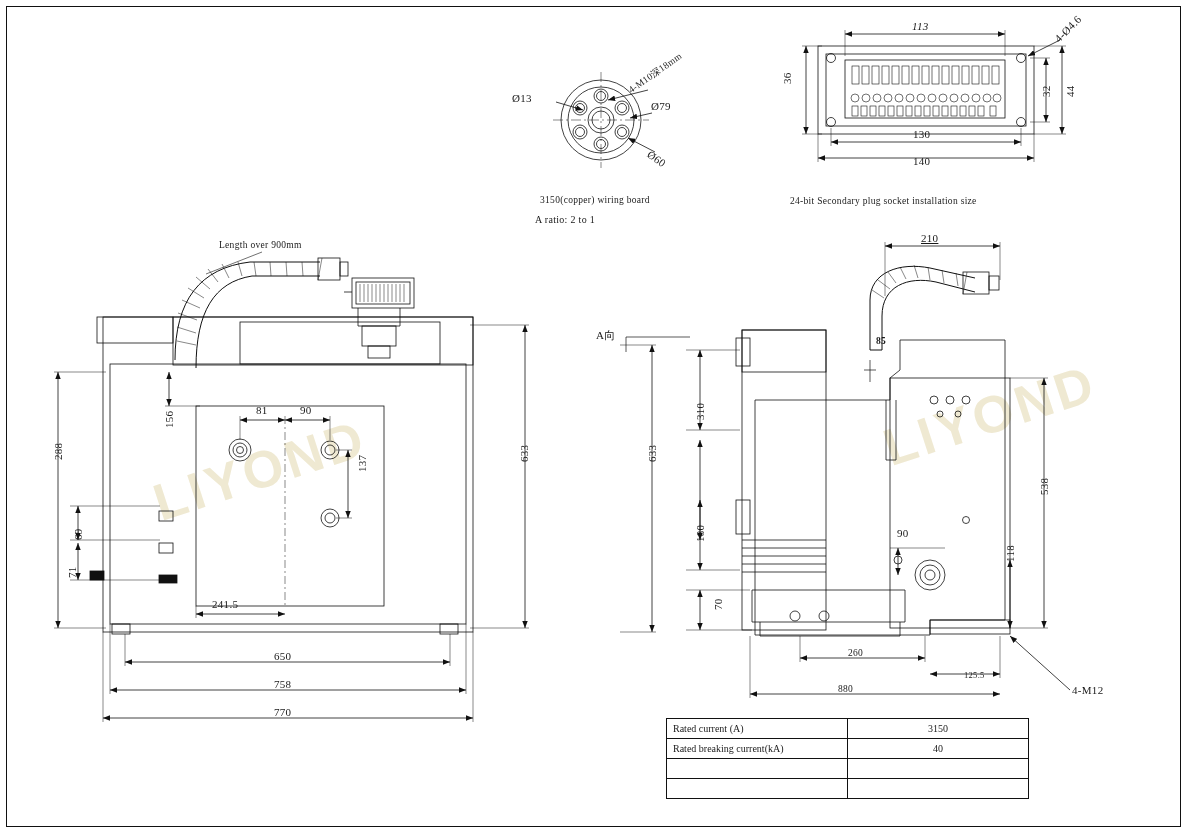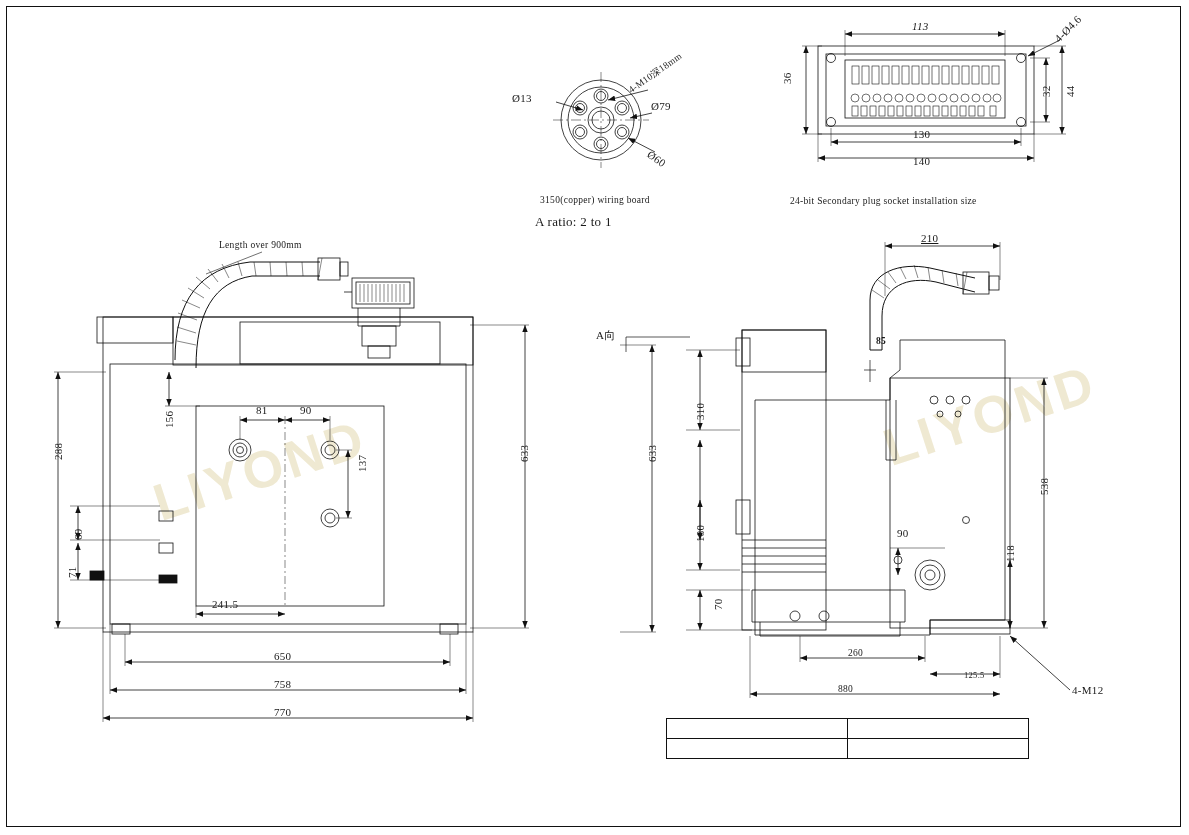--- a/index.html
+++ b/index.html
@@ -6,21 +6,21 @@
   body{width:1189px;height:835px;position:relative;overflow:hidden;
        font-family:"Liberation Serif", serif;color:#1a1a1a;}
   .sheet{position:absolute;left:0;top:0;width:1189px;height:835px;}
   .border{position:absolute;left:6px;top:6px;width:1175px;height:821px;
           border:1px solid #111;box-sizing:border-box;}
   svg{position:absolute;left:0;top:0;width:1189px;height:835px;overflow:visible;}
   .lbl{position:absolute;font-size:11px;letter-spacing:.3px;white-space:nowrap;
        font-family:"Liberation Serif", serif;}
   .lbl.sm{font-size:9.5px;}
   .lbl.xs{font-size:8.5px;margin-left:24px;}
-  .lbl.big{font-size:13px;}
+  .lbl.big{font-size:10px;}
   .rot90{transform:rotate(-90deg);transform-origin:left top;}
   .rot-neg{transform:rotate(-35deg);transform-origin:left top;}
   .rot-pos{transform:rotate(35deg);transform-origin:left top;}
   .rot-neg45{transform:rotate(-45deg);transform-origin:left top;}
   .wm{position:absolute;font-family:"Liberation Sans",sans-serif;font-weight:bold;
       color:#efe9d2;font-size:52px;letter-spacing:4px;user-select:none;}
   table.spec{position:absolute;border-collapse:collapse;font-size:10px;
              font-family:"Liberation Serif",serif;}
   table.spec td{border:1px solid #111;height:19px;padding:0 6px;}
   td.k{width:168px;}
@@ -377,20 +377,28 @@
   <div class="lbl" style="left:1038px;top:495px;"><span class="rot90" style="display:inline-block;">538</span></div>
   <div class="lbl" style="left:1004px;top:562px;"><span class="rot90" style="display:inline-block;">118</span></div>
   <div class="lbl sm" style="left:848px;top:648px;">260</div>
   <div class="lbl xs" style="left:940px;top:670px;">125.5</div>
   <div class="lbl sm" style="left:838px;top:684px;">880</div>
   <div class="lbl" style="left:1072px;top:684px;">4-M12</div>
 
   <table class="spec" style="left:666px;top:718px;">
     <tbody>
       <tr>
+        <td class="k">Rated current (A)</td>
+        <td class="v">3150</td>
+      </tr>
+      <tr>
+        <td class="k">Rated breaking current(kA)</td>
+        <td class="v">40</td>
+      </tr>
+      <tr>
         <td class="k"></td>
         <td class="v"></td>
       </tr>
       <tr>
         <td class="k"></td>
         <td class="v"></td>
       </tr>
     </tbody>
   </table>
 </div>

